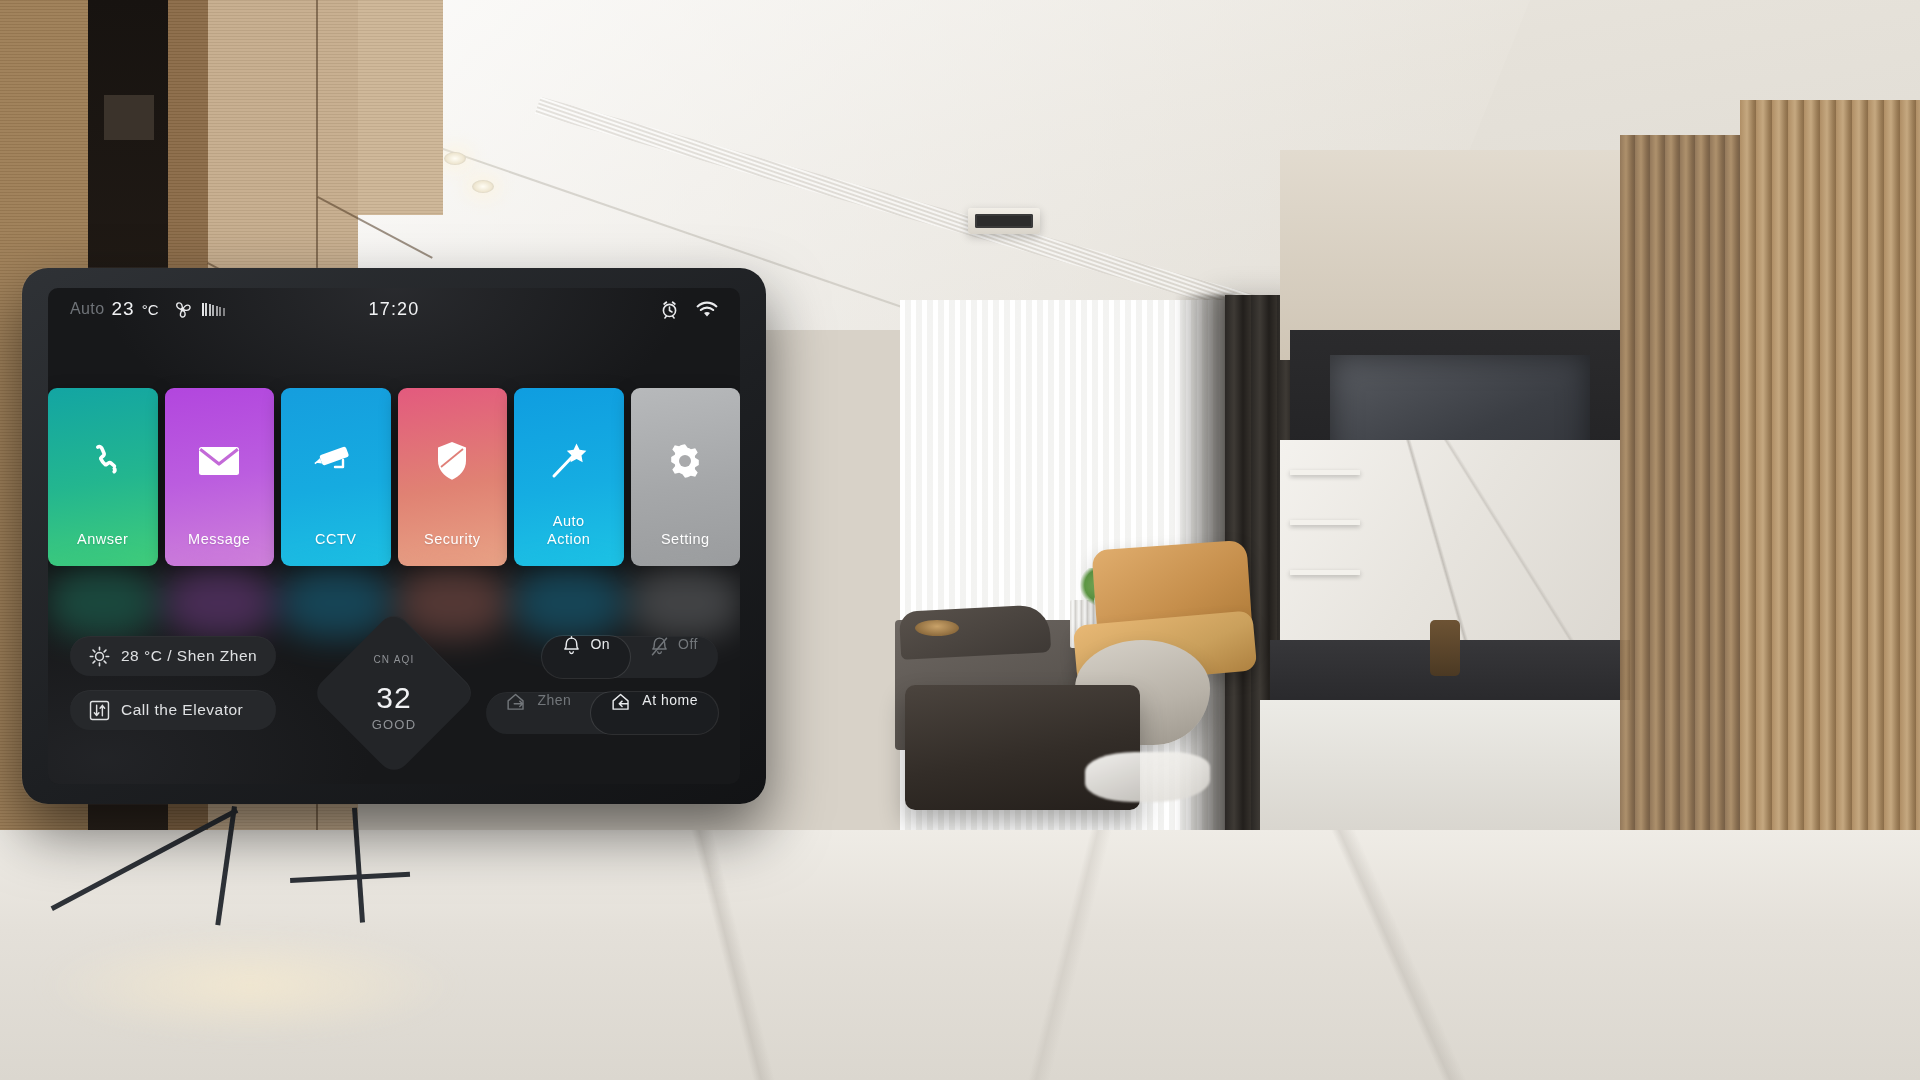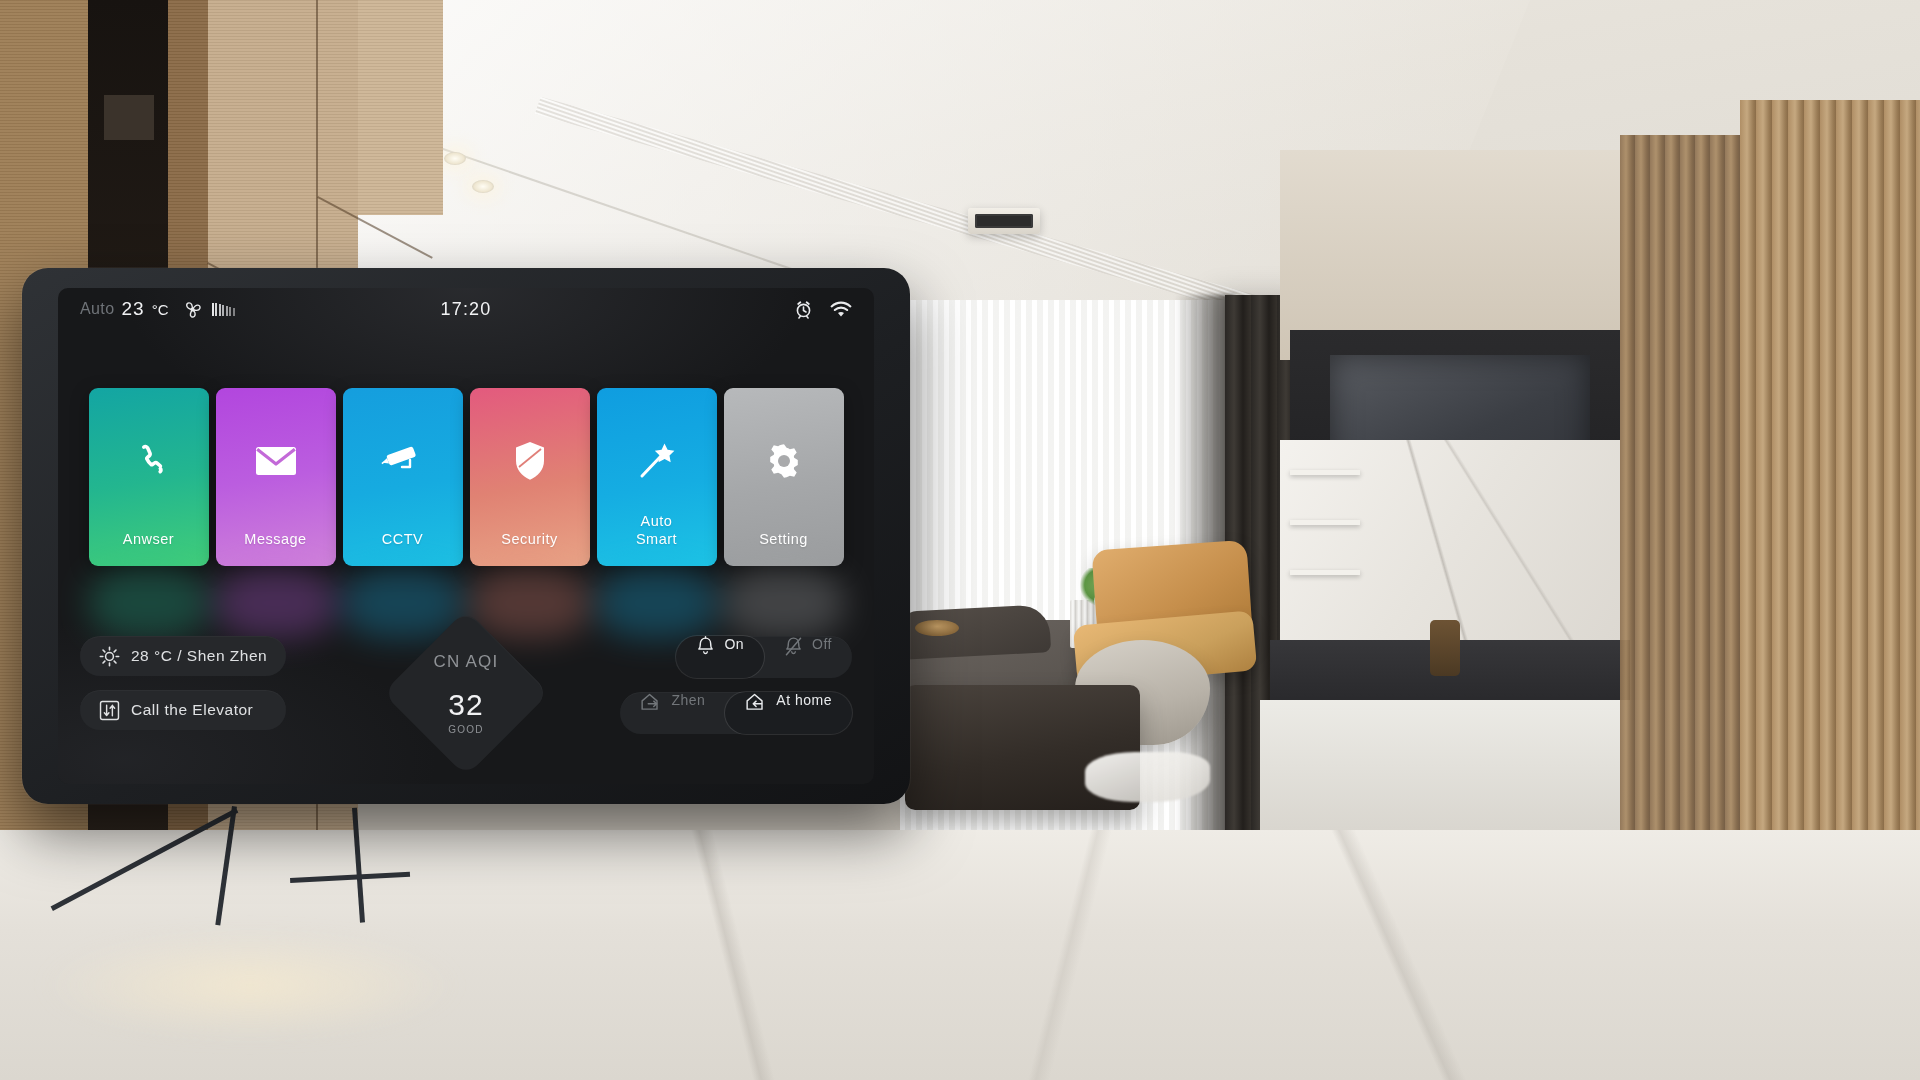--- a/index.html
+++ b/index.html
@@ -226,25 +226,25 @@
     position:absolute; left:40px; top:930px; width:420px; height:110px;
     background:radial-gradient(ellipse at center, rgba(255,240,205,.55), transparent 70%);
     filter:blur(10px);
   }
   .stand-leg {
     position:absolute; background:#2e3238; transform-origin:top left;
   }
 
   
   #tablet {
-    position:absolute; left:22px; top:268px; width:888px; height:536px;
+    position:absolute; left:22px; top:268px; width:744px; height:536px;
     background:linear-gradient(150deg,#2f3236 0%,#1d1f22 55%,#121315 100%);
     border-radius:26px;
     box-shadow:0 28px 60px rgba(0,0,0,.55), 0 0 0 1px rgba(255,255,255,.06);
-    padding:20px 36px;
+    padding:20px 26px;
   }
   #screen {
     position:relative; width:100%; height:100%;
     background:#17181a;
     border-radius:10px;
     overflow:hidden;
   }
   
   .scr-vign{
     position:absolute; inset:0; pointer-events:none;
@@ -327,23 +327,23 @@
     display:flex; flex-direction:column; align-items:center; justify-content:center;
     gap:4px;
   }
   .aqi-diamond {
     position:absolute; left:50%; top:50%;
     width:118px; height:118px; margin:-59px 0 0 -59px;
     background:#232528; border-radius:16px; transform:rotate(45deg);
     box-shadow:inset 0 1px 0 rgba(255,255,255,.03);
   }
   .aqi-inner { position:relative; text-align:center; }
-  .aqi-label { color:#8f9296; font-size:17px; letter-spacing:1.2px; }
+  .aqi-label { color:#8f9296; font-size:10px; letter-spacing:1.2px; }
   .aqi-value { color:#f1f2f4; font-size:30px; letter-spacing:1px; margin:16px 0 2px; }
-  .aqi-state { color:#8f9296; font-size:10px; letter-spacing:1.2px; }
+  .aqi-state { color:#8f9296; font-size:13px; letter-spacing:1.2px; }
 
   .right-widgets {
     position:absolute; right:22px; top:20px;
     display:flex; flex-direction:column; gap:14px; align-items:flex-end;
   }
   .segment {
     background:#232528; border-radius:22px; height:42px;
     display:flex; align-items:center; padding:0;
     box-shadow:inset 0 1px 0 rgba(255,255,255,.03);
   }
@@ -525,21 +525,21 @@
       </div>
 
       <div class="tile t-smart">
         <span class="ticon">
           <svg width="40" height="42" viewBox="0 0 40 42">
             <path d="M5 36 24 16" fill="none" stroke="#fff" stroke-width="3" stroke-linecap="round"></path>
             <path d="M27.5 3.5 30.6 9.7 37.4 10.7 32.5 15.5 33.7 22.3 27.6 19.1 21.5 22.3 22.7 15.5 17.8 10.7 24.6 9.7z" fill="#fff"></path>
           </svg>
         </span>
         <span class="tlabel">
-          <span>Auto</span><br><span>Smart</span>
+          <span>Auto</span><br><span>Action</span>
         </span>
       </div>
 
       <div class="tile t-setting">
         <span class="ticon">
           <svg width="40" height="40" viewBox="0 0 40 40">
             <path fill="#fff" d="M20 3.2l2.6 3.6a13.8 13.8 0 0 1 3.3 1.4l4.3-.9 2.5 4.3-2.9 3.3c.2.6.3 1.2.3 1.9l3.7 2.2v5l-3.7 2.2c0 .7-.1 1.3-.3 1.9l2.9 3.3-2.5 4.3-4.3-.9a13.8 13.8 0 0 1-3.3 1.4L20 36.8l-2.6-3.6a13.8 13.8 0 0 1-3.3-1.4l-4.3.9-2.5-4.3 2.9-3.3a11 11 0 0 1-.3-1.9L6.2 21v-5l3.7-2.2c0-.7.1-1.3.3-1.9L7.3 8.6l2.5-4.3 4.3.9a13.8 13.8 0 0 1 3.3-1.4z"></path>
             <circle cx="20" cy="20" r="6" fill="#a9aaac"></circle>
           </svg>
         </span>

